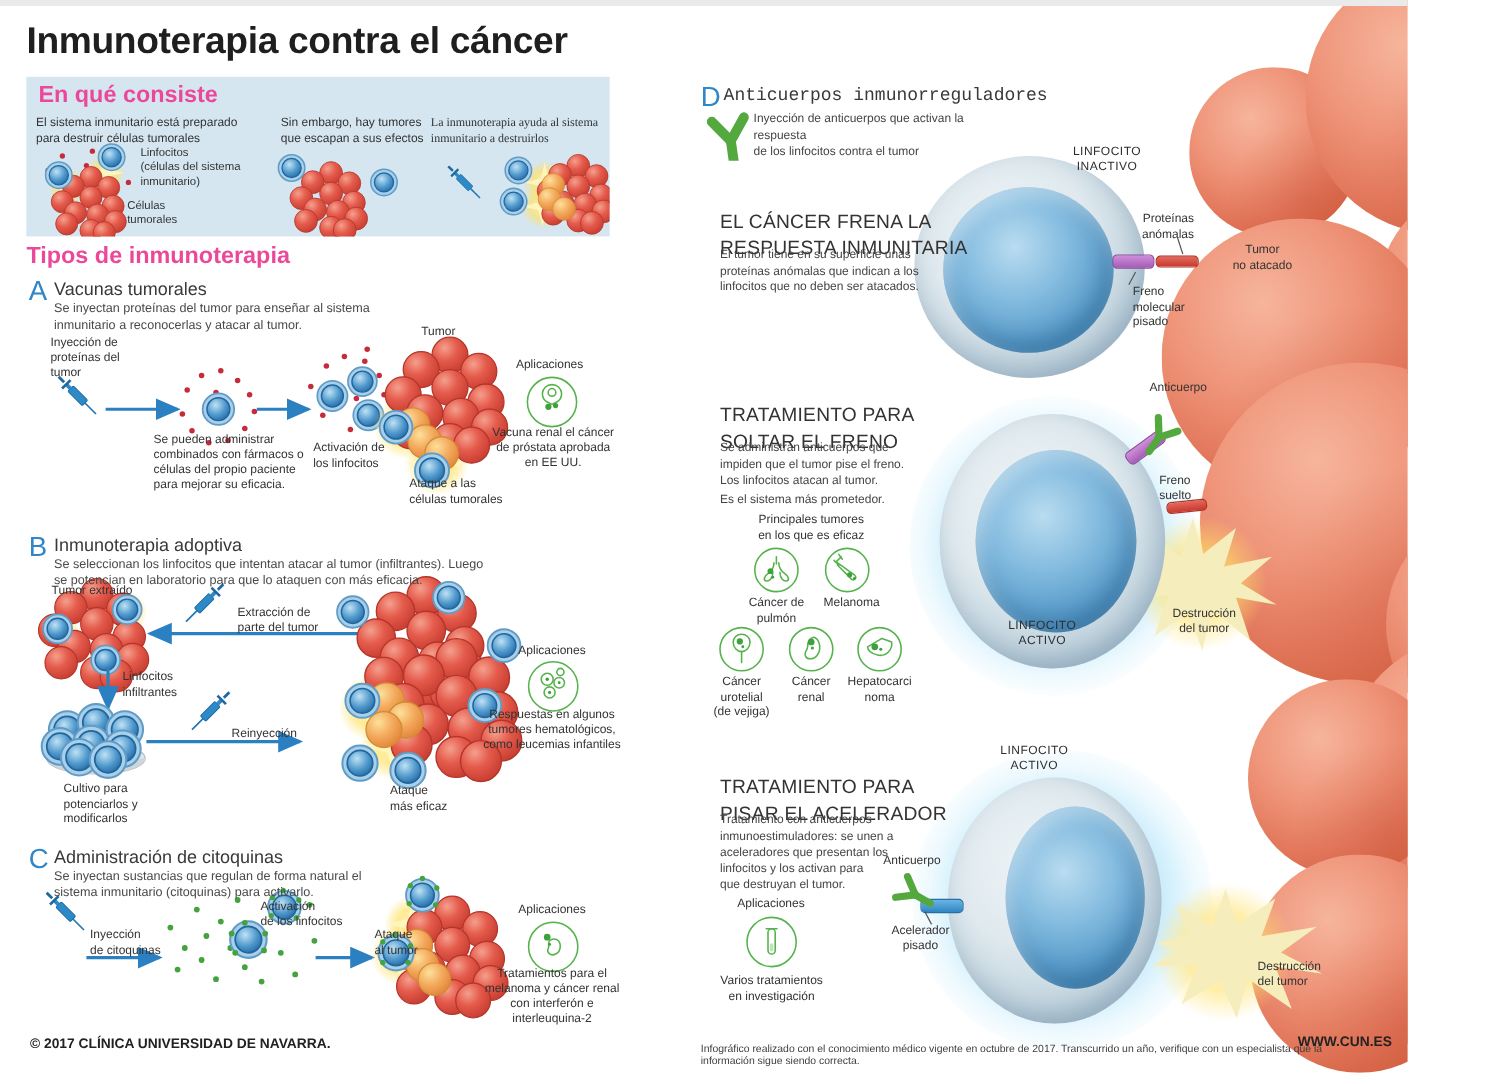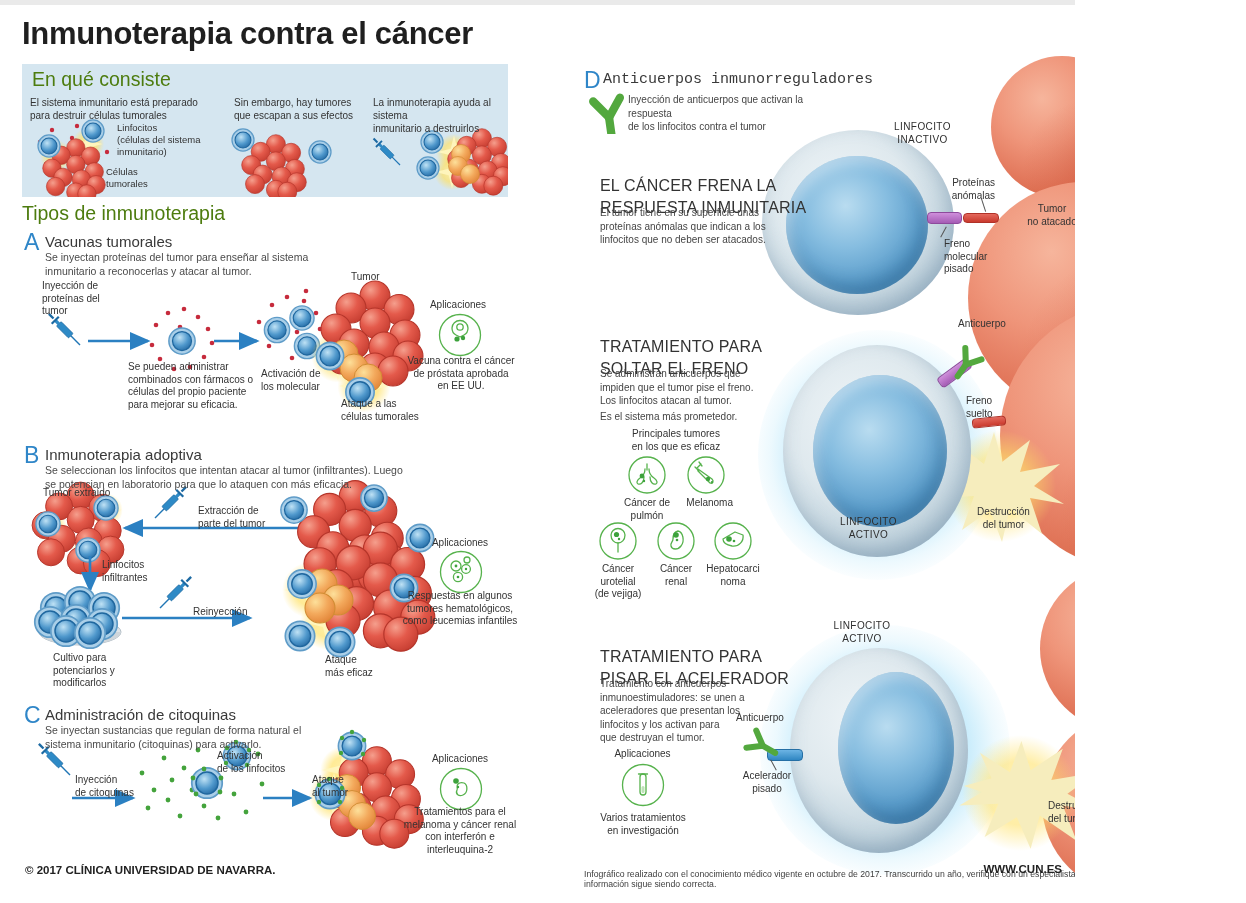--- a/index.html
+++ b/index.html
@@ -1,20 +1,20 @@
 <!DOCTYPE html>
 <html><head>
 <meta charset="utf-8">
 <style>
   html,body{margin:0;padding:0;background:#fff;}
-  .page{position:relative;width:1075px;height:903px;background:#fff;overflow:hidden;
+  .page{position:relative;width:1173px;height:903px;background:#fff;overflow:hidden;
         font-family:"Liberation Sans",sans-serif;color:#333;}
   .topstrip{position:absolute;left:0;top:0;width:1246px;height:5px;background:#eaeaea;z-index:6;}
   .title{position:absolute;left:22px;top:16px;font-size:31px;font-weight:700;letter-spacing:-0.3px;color:#1f1f1f;z-index:6;}
-  .h2{position:absolute;font-size:19.5px;font-weight:400;color:#4d7c0f;z-index:6;}
+  .h2{position:absolute;font-size:19.5px;font-weight:700;color:#ec4899;z-index:6;}
   .panel{position:absolute;left:22px;top:64px;width:486px;height:133px;background:#d5e6f0;z-index:1;}
   .ptext{position:absolute;font-size:10px;line-height:1.3;color:#333;white-space:pre-line;z-index:6;}
   .letter{position:absolute;font-size:23px;color:#2f86c8;z-index:6;}
   .sechead{position:absolute;font-size:15px;color:#393939;z-index:6;}
   .desc{position:absolute;font-size:10.5px;line-height:1.32;color:#4a4a4a;white-space:pre-line;z-index:6;}
   .lbl{position:absolute;font-size:10px;line-height:1.25;color:#333;white-space:pre-line;z-index:6;}
   .lbl.c{text-align:center;}
   .lbl.r{text-align:right;}
   .sm{font-size:9.5px;}
   .ucase{letter-spacing:.4px;color:#2e2e2e;}
@@ -135,21 +135,21 @@
   <div class="tb" style="left:1042px;top:712px;width:182px;height:182px;"></div>
 
   <div class="title">Inmunoterapia contra el cáncer</div>
 
   <div class="panel"></div>
   <div class="h2" style="left:32px;top:68px;">En qué consiste</div>
   <div class="ptext" style="left:30px;top:96px;width:195px;">El sistema inmunitario está preparado
 para destruir células tumorales</div>
   <div class="ptext" style="left:234px;top:96px;width:135px;">Sin embargo, hay tumores
 que escapan a sus efectos</div>
-  <div class="ptext" style="left:373px;top:96px;width:140px;">La inmunoterapia ayuda al sistema
+  <div class="ptext" style="left:359px;top:96px;width:140px;font-family:Liberation Serif, serif;">La inmunoterapia ayuda al sistema
 inmunitario a destruirlos</div>
   <div class="lbl sm" style="left:117px;top:122px;width:100px;">Linfocitos
 (células del sistema
 inmunitario)</div>
   <div class="lbl sm" style="left:106px;top:166px;width:70px;">Células
 tumorales</div>
 
   <svg class="illsvg" style="left:22px;top:64px;" width="486" height="133" viewBox="0 0 486 133">
     <g>
       <g fill="#c62b3c">
@@ -194,33 +194,33 @@
   <div class="desc" style="left:45px;top:251px;width:330px;">Se inyectan proteínas del tumor para enseñar al sistema
 inmunitario a reconocerlas y atacar al tumor.</div>
   <div class="lbl" style="left:42px;top:280px;width:80px;">Inyección de
 proteínas del
 tumor</div>
   <div class="lbl" style="left:128px;top:361px;width:160px;">Se pueden administrar
 combinados con fármacos o
 células del propio paciente
 para mejorar su eficacia.</div>
   <div class="lbl" style="left:261px;top:368px;width:90px;">Activación de
-los molecular</div>
+los linfocitos</div>
   <div class="lbl" style="left:351px;top:271px;width:50px;">Tumor</div>
   <div class="lbl" style="left:341px;top:398px;width:110px;">Ataque a las
 células tumorales</div>
   <div class="lbl c" style="left:422px;top:299px;width:72px;">Aplicaciones</div>
   <svg class="icosvg" style="left:437px;top:312px;" width="46" height="46">
     <circle class="gring" cx="23" cy="23" r="20.5"></circle>
     <path class="gs" d="M15,16 a8,7.5 0 1 1 16,0 c0,4 -2,6 -4,7 l-4,2 l-4,-2 c-2,-1 -4,-3 -4,-7 z"></path>
     <circle class="gs" cx="23" cy="15" r="3.2"></circle>
     <circle class="gd" cx="20" cy="27" r="2.6"></circle>
       <circle class="gd" cx="26" cy="26" r="2.2"></circle>
   </svg>
-  <div class="lbl c" style="left:405px;top:355px;width:112px;">Vacuna contra el cáncer
+  <div class="lbl c" style="left:405px;top:355px;width:112px;">Vacuna renal el cáncer
 de próstata aprobada
 en EE UU.</div>
 
   <svg class="illsvg" style="left:22px;top:268px;" width="500" height="150" viewBox="0 0 500 150">
     <use href="#syr" transform="translate(58,77) rotate(-135)"></use>
     <line class="arr" x1="66" y1="73" x2="126" y2="73" marker-end="url(#ah)"></line>
     <g fill="#c62b3c">
       <circle cx="134" cy="57" r="2.3"></circle>
         <circle cx="146" cy="45" r="2.3"></circle>
         <circle cx="162" cy="41" r="2.3"></circle>

